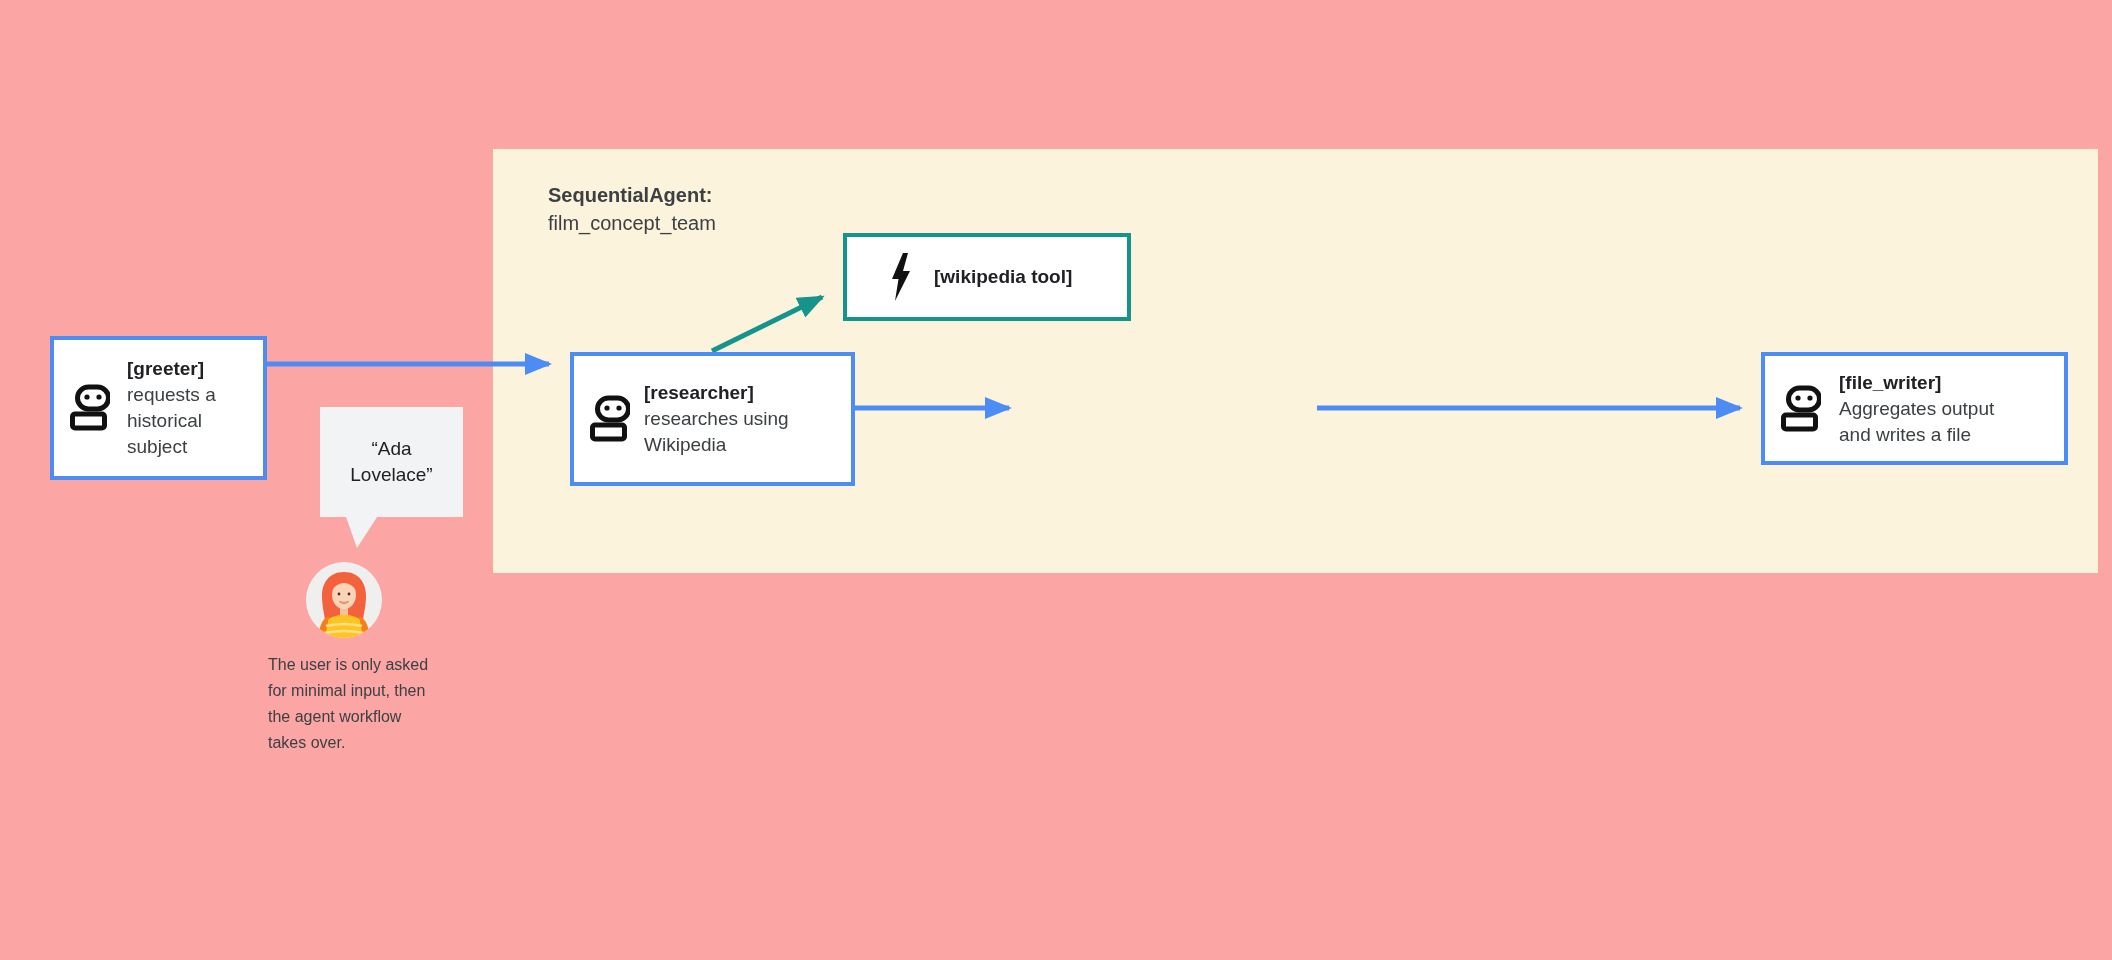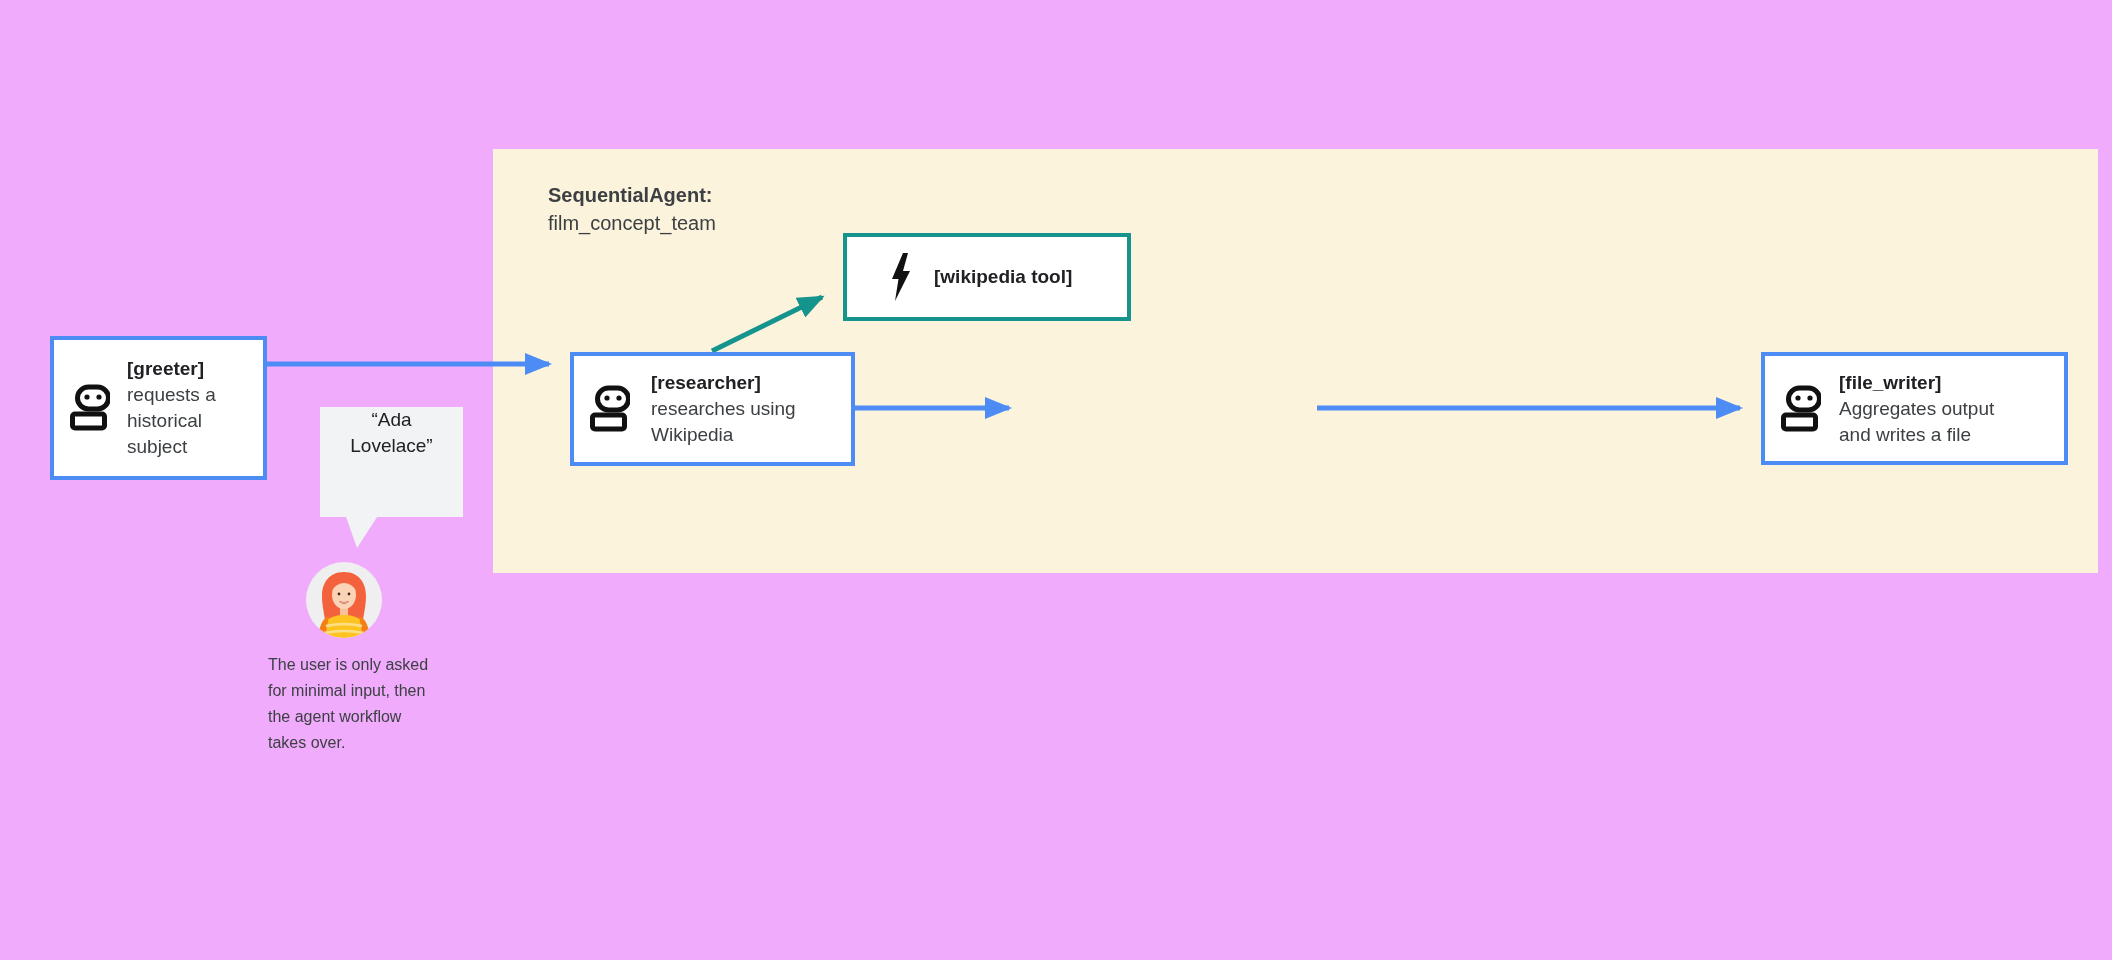--- a/index.html
+++ b/index.html
@@ -1,19 +1,19 @@
 <!DOCTYPE html>
 <html style="--blue: #4D8CF5; --teal: #14948D; --panel_bg: #FCF3DC; --bubble_bg: #F1F3F4; --text_color: #3C4043; --label_color: #202124; --icon_black: #111111;"><head>
 <meta charset="utf-8">
 <style>
   html,body{margin:0;padding:0;background:#ffffff;}
   .canvas{
     position:relative;
     width:2112px;height:960px;
-    background:#f0abfc;
+    background:#fca5a5;
     font-family:"Liberation Sans",sans-serif;
     overflow:hidden;
     color:var(--text_color);
   }
   .panel{
     position:absolute;left:493px;top:149px;width:1605px;height:424px;
     background:var(--panel_bg);
     z-index:1;
   }
   .panel-title{
@@ -32,31 +32,31 @@
     box-sizing:border-box;
     display:flex;align-items:center;
     z-index:3;
   }
   .node.tool{border-color:var(--teal);}
   .node .icon{flex:0 0 auto;display:flex;align-items:center;justify-content:center;}
   .node .txt{font-size:19px;line-height:26px;color:var(--text_color);}
   .node .txt .lbl{font-weight:bold;color:var(--label_color);}
   .n-greeter{left:50px;top:336px;width:217px;height:144px;padding-left:16px;gap:17px;}
   .n-greeter .txt{width:104px;}
-  .n-researcher{left:570px;top:352px;width:285px;height:114px;padding-left:16px;gap:21px;}
+  .n-researcher{left:570px;top:352px;width:285px;height:134px;padding-left:16px;gap:14px;}
   .n-researcher .txt{width:172px;}
   .n-wikipedia{left:843px;top:233px;width:288px;height:88px;padding-left:43px;gap:22px;}
   .n-screenwriter{left:1030px;top:352px;width:287px;height:113px;padding-left:16px;gap:18px;}
   .n-screenwriter .txt{width:172px;}
   .n-filewriter{left:1761px;top:352px;width:307px;height:113px;padding-left:16px;gap:18px;}
   .n-filewriter .txt{width:180px;}
   .bubble{
     position:absolute;left:320px;top:407px;width:143px;height:110px;
     background:var(--bubble_bg);
-    display:flex;align-items:flex-start;justify-content:center;
+    display:flex;align-items:center;justify-content:center;
     text-align:center;
     font-size:19px;line-height:26px;color:var(--label_color);
     z-index:3;
     box-sizing:border-box;padding:0 14px;
   }
   .avatar{position:absolute;left:306px;top:562px;width:76px;height:76px;z-index:3;}
   .caption{
     position:absolute;left:268px;top:652px;width:176px;
     font-size:16px;line-height:26px;color:var(--text_color);
     z-index:3;

